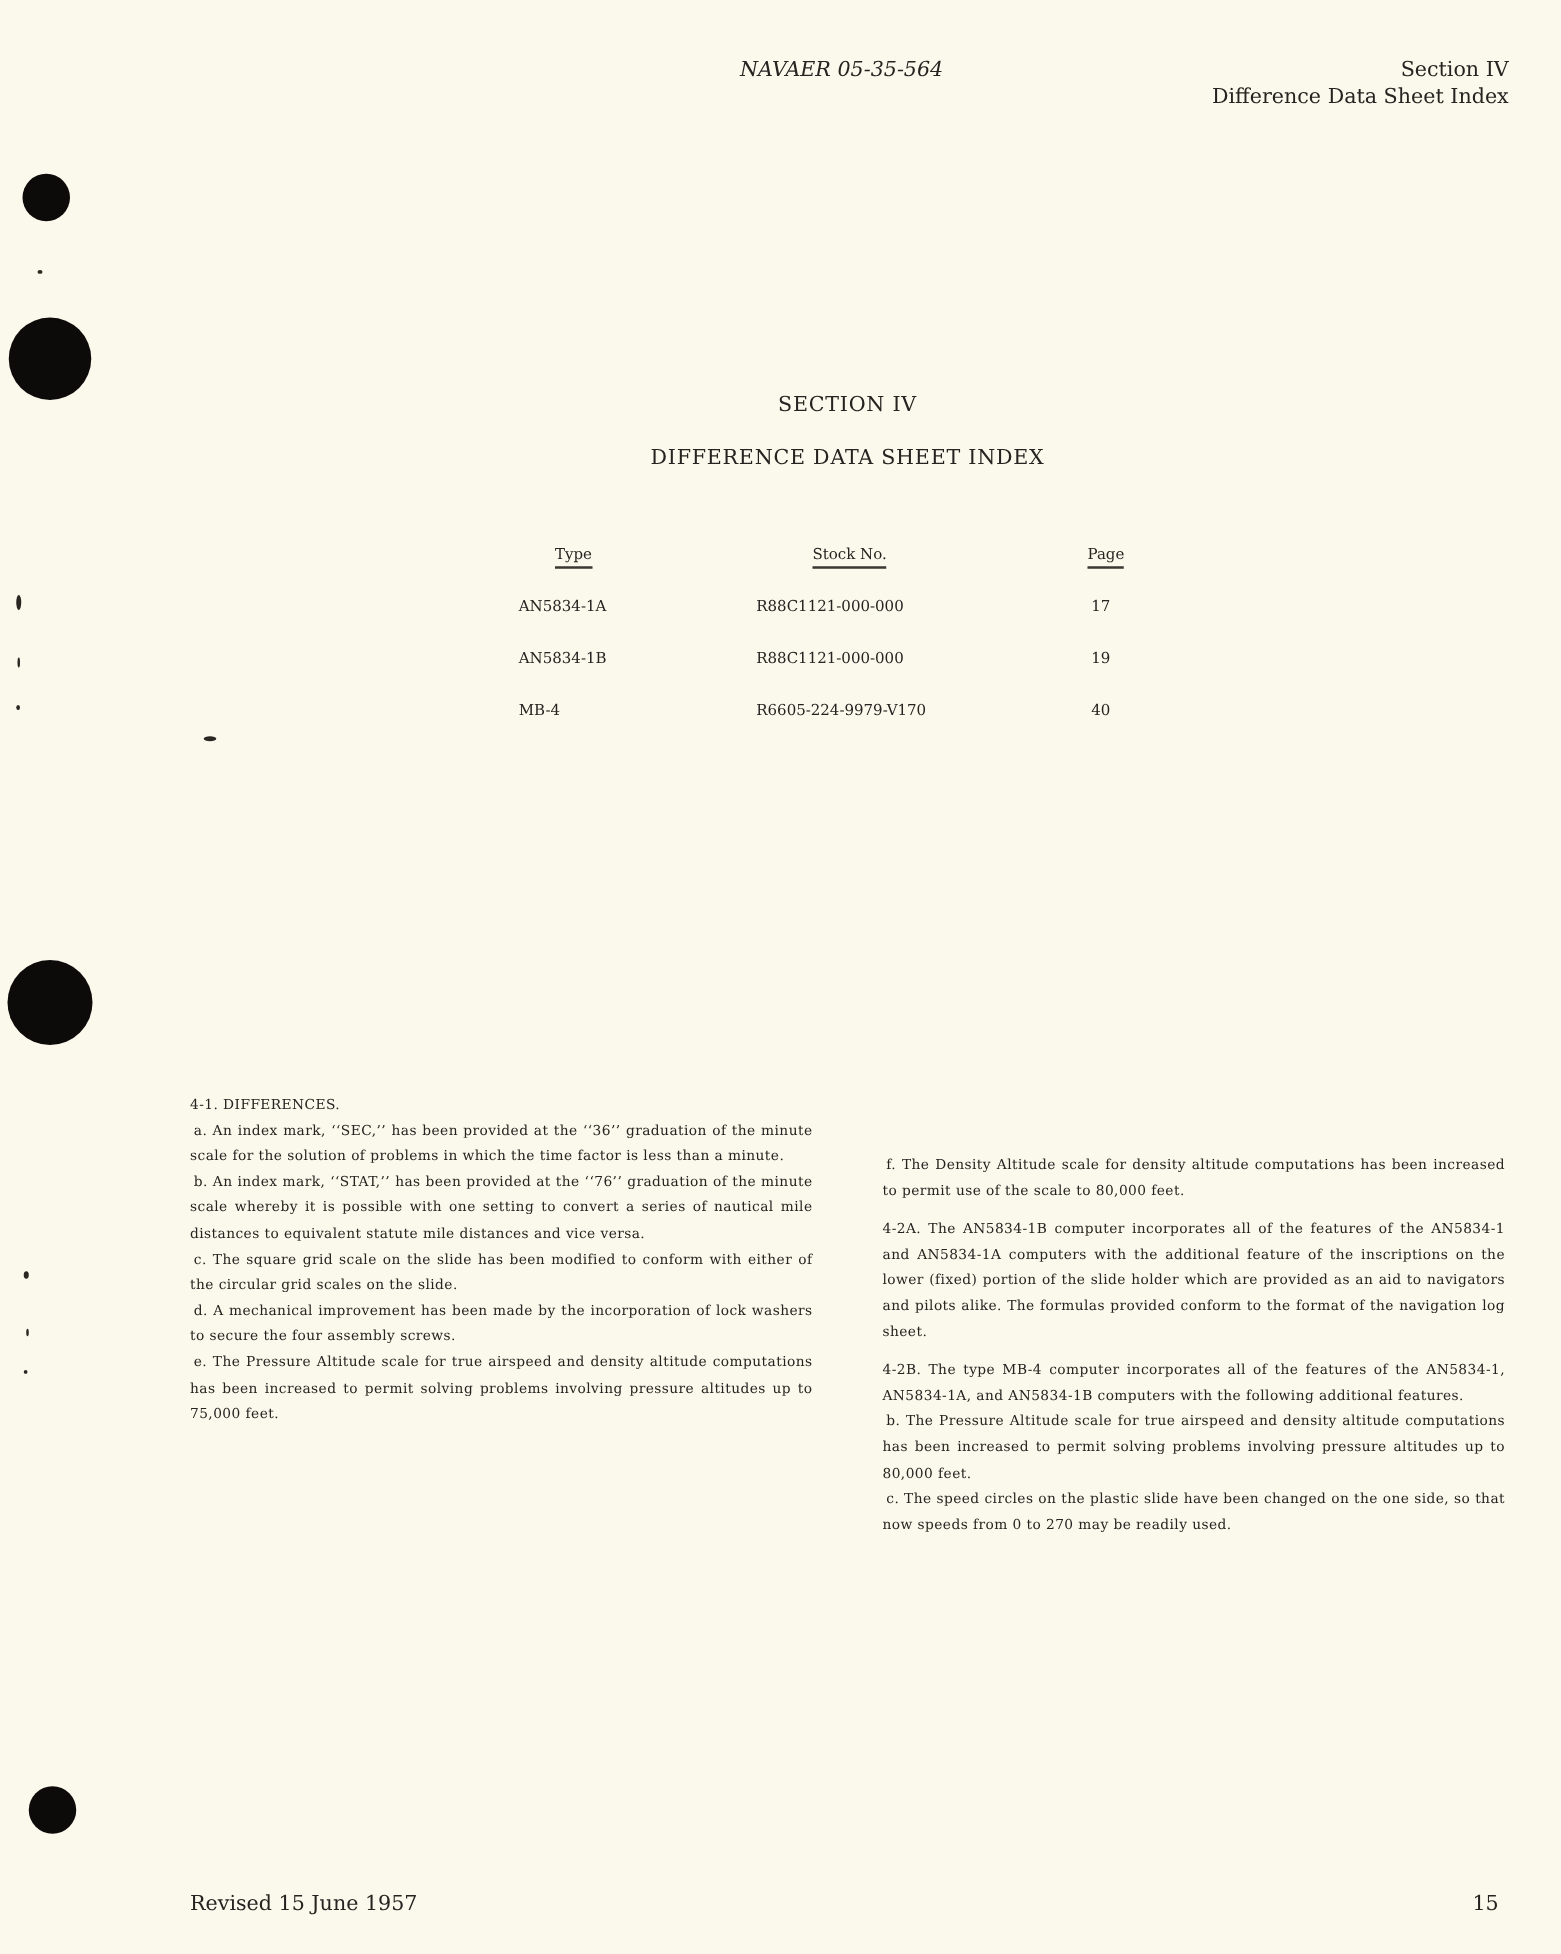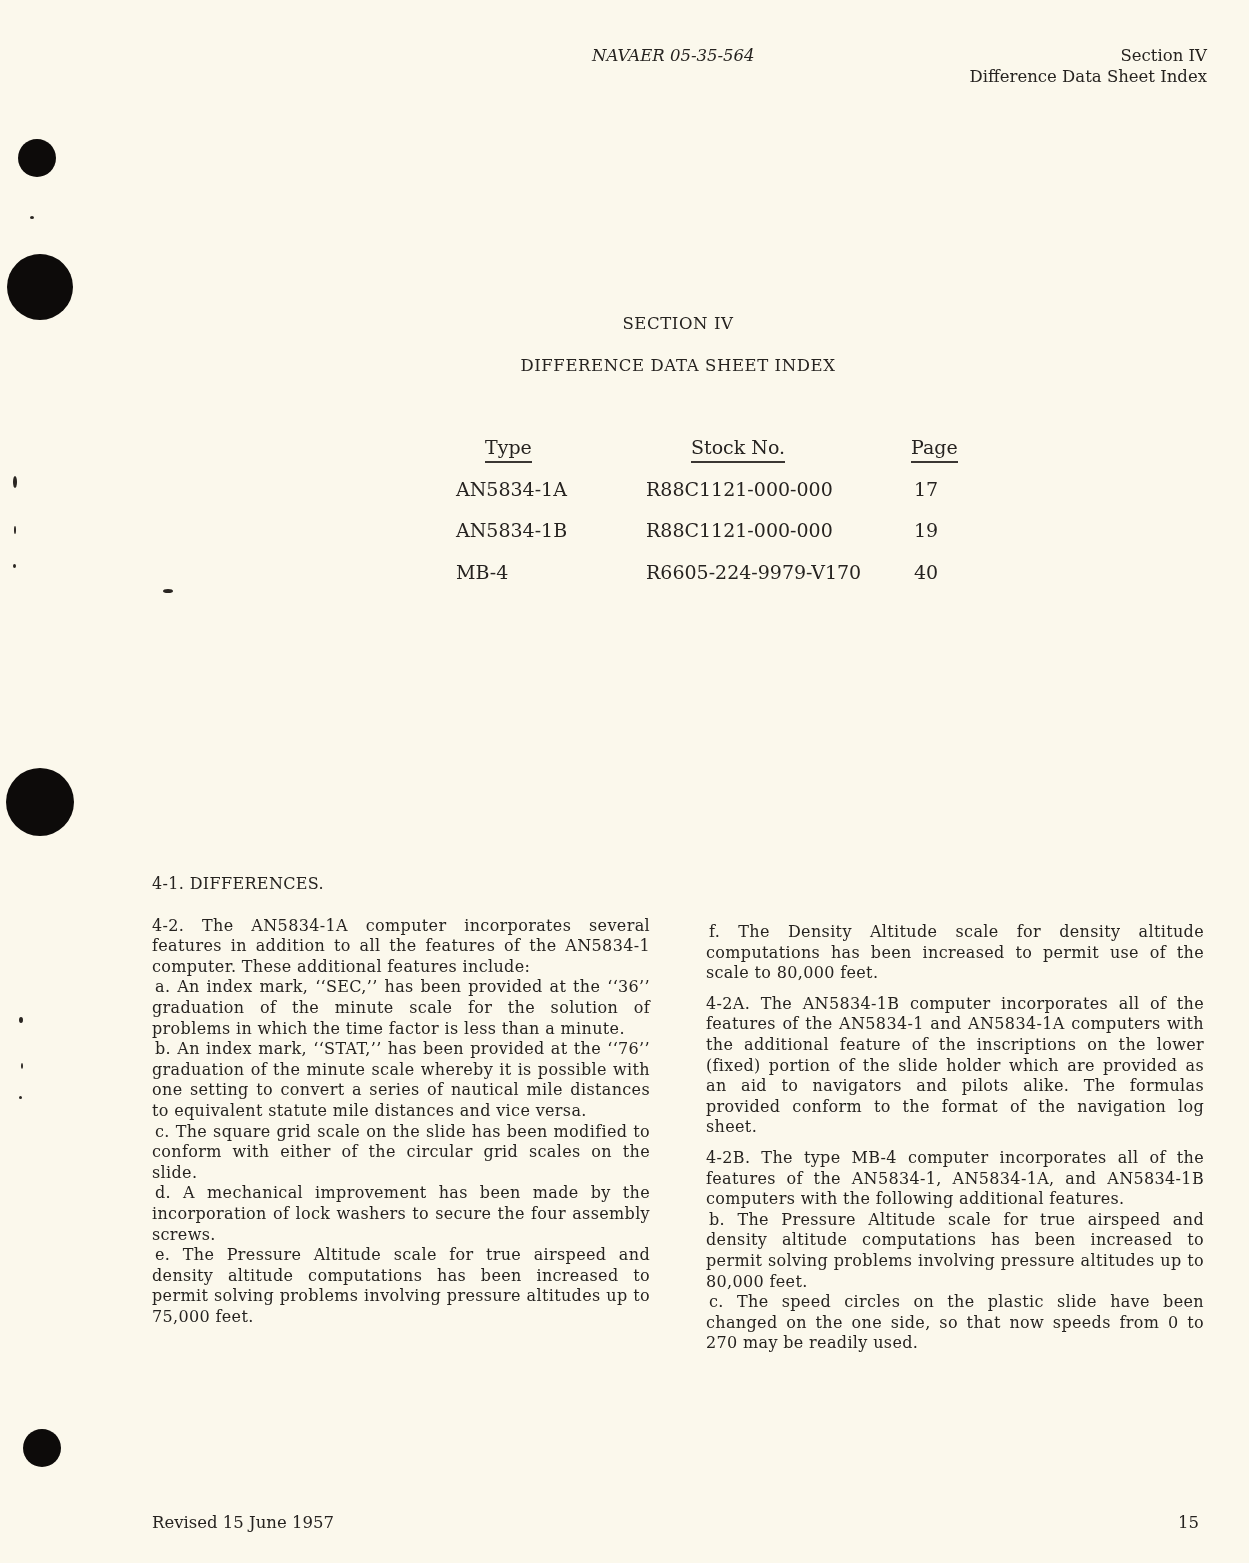--- a/index.html
+++ b/index.html
@@ -15,32 +15,32 @@
 
     .hdr { position: absolute; font-size: 16.5px; line-height: 21px; white-space: nowrap; }
     #hdr-doc { left: 592px; top: 45px; font-style: italic; }
     #hdr-right { right: 42px; top: 45px; text-align: right; }
 
     .sect-title { position: absolute; left: 0; width: 1356px; text-align: center;
                   font-size: 16.5px; letter-spacing: 0.6px; }
     #sect-1 { top: 314px; }
     #sect-2 { top: 356px; }
 
-    .tbl { position: absolute; left: 445px; top: 436px; width: 530px; font-size: 19px; }
+    .tbl { position: absolute; left: 404px; top: 436px; width: 530px; font-size: 12px; }
     .tbl .row { position: relative; height: 41.5px; }
     .tbl .c { position: absolute; white-space: nowrap; }
     .tbl .c1 { left: 11px; }
     .tbl .c2 { left: 201px; }
     .tbl .c3 { left: 469px; width: 40px; }
     .tbl .hd .c { padding-bottom: 3px; border-bottom: 2px solid #3b3733; }
     .tbl .hd .c1 { left: 40px; }
     .tbl .hd .c2 { left: 246px; }
     .tbl .hd .c3 { left: 466px; width: auto; }
 
-    .col { position: absolute; width: 498px; font-size: 16px; line-height: 20.6px;
+    .col { position: absolute; width: 498px; font-size: 11px; line-height: 20.6px;
            text-align: justify; letter-spacing: 0.35px; }
     #col-left { left: 152px; top: 874px; }
     #col-right { left: 706px; top: 922px; }
     .col p { margin: 0; }
     .col .gap { margin-top: 10px; }
     .col .sub { text-indent: 3px; }
 
     .ftr { position: absolute; top: 1513px; font-size: 16.5px; white-space: nowrap; text-align: center; }
     #ftr-left { left: 152px; }
     #ftr-right { right: 50px; }
@@ -88,21 +88,20 @@
   </div>
   <div class="row">
     <span class="c c1">MB-4</span>
     <span class="c c2">R6605-224-9979-V170</span>
     <span class="c c3">40</span>
   </div>
 </div>
 
 <div class="col" id="col-left">
   <p>4-1.  DIFFERENCES.</p>
-  <p class="gap" style="margin-top:21px;">4-2.  The AN5834-1A computer incorporates several features in addition to all the features of the AN5834-1 computer.  These additional features include:</p>
   <p class="sub">a.  An index mark, ‘‘SEC,’’ has been provided at the ‘‘36’’ graduation of the minute scale for the solution of problems in which the time factor is less than a minute.</p>
   <p class="sub">b.  An index mark, ‘‘STAT,’’ has been provided at the ‘‘76’’ graduation of the minute scale whereby it is possible with one setting to convert a series of nautical mile distances to equivalent statute mile distances and vice versa.</p>
   <p class="sub">c.  The square grid scale on the slide has been modified to conform with either of the circular grid scales on the slide.</p>
   <p class="sub">d.  A mechanical improvement has been made by the incorporation of lock washers to secure the four assembly screws.</p>
   <p class="sub">e.  The Pressure Altitude scale for true airspeed and density altitude computations has been increased to permit solving problems involving pressure altitudes up to 75,000 feet.</p>
 </div>
 
 <div class="col" id="col-right">
   <p class="sub">f.  The Density Altitude scale for density altitude computations has been increased to permit use of the scale to 80,000 feet.</p>
   <p class="gap">4-2A.  The AN5834-1B computer incorporates all of the features of the AN5834-1 and AN5834-1A computers with the additional feature of the inscriptions on the lower (fixed) portion of the slide holder which are provided as an aid to navigators and pilots alike. The formulas provided conform to the format of the navigation log sheet.</p>

